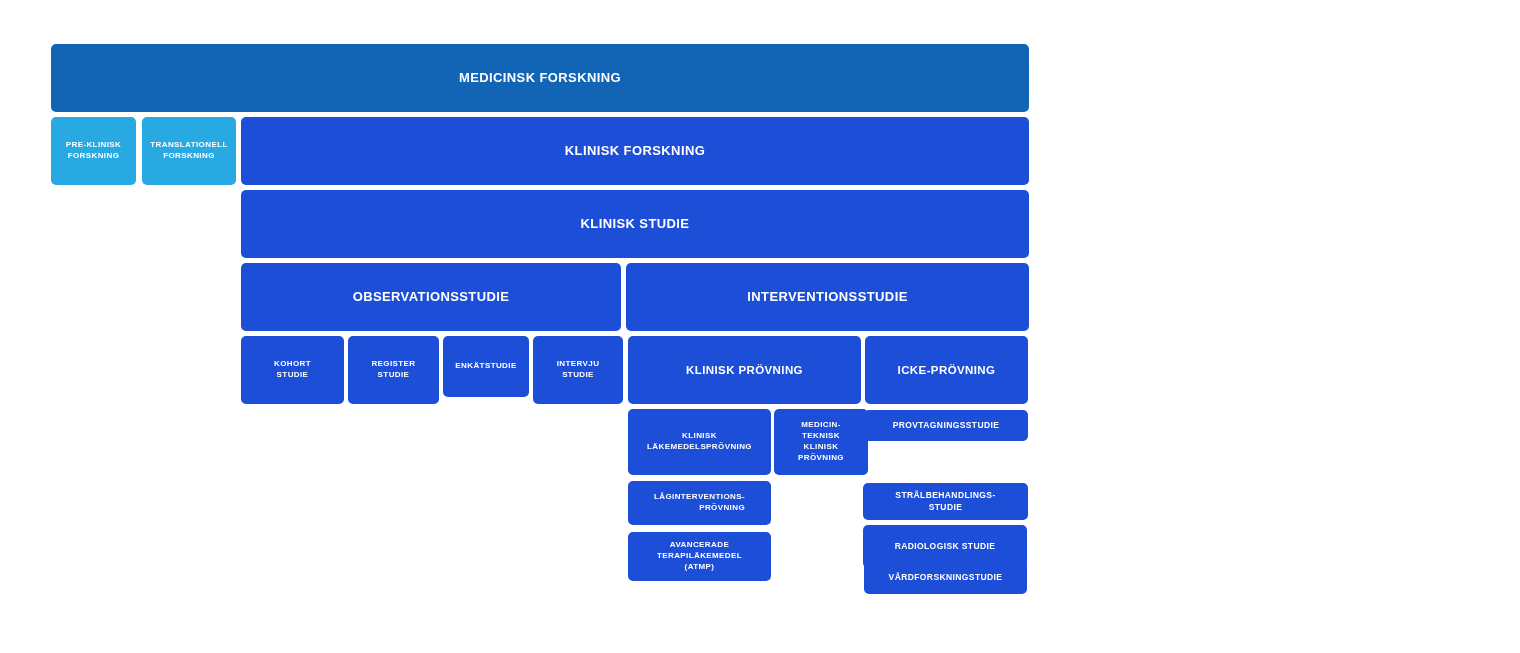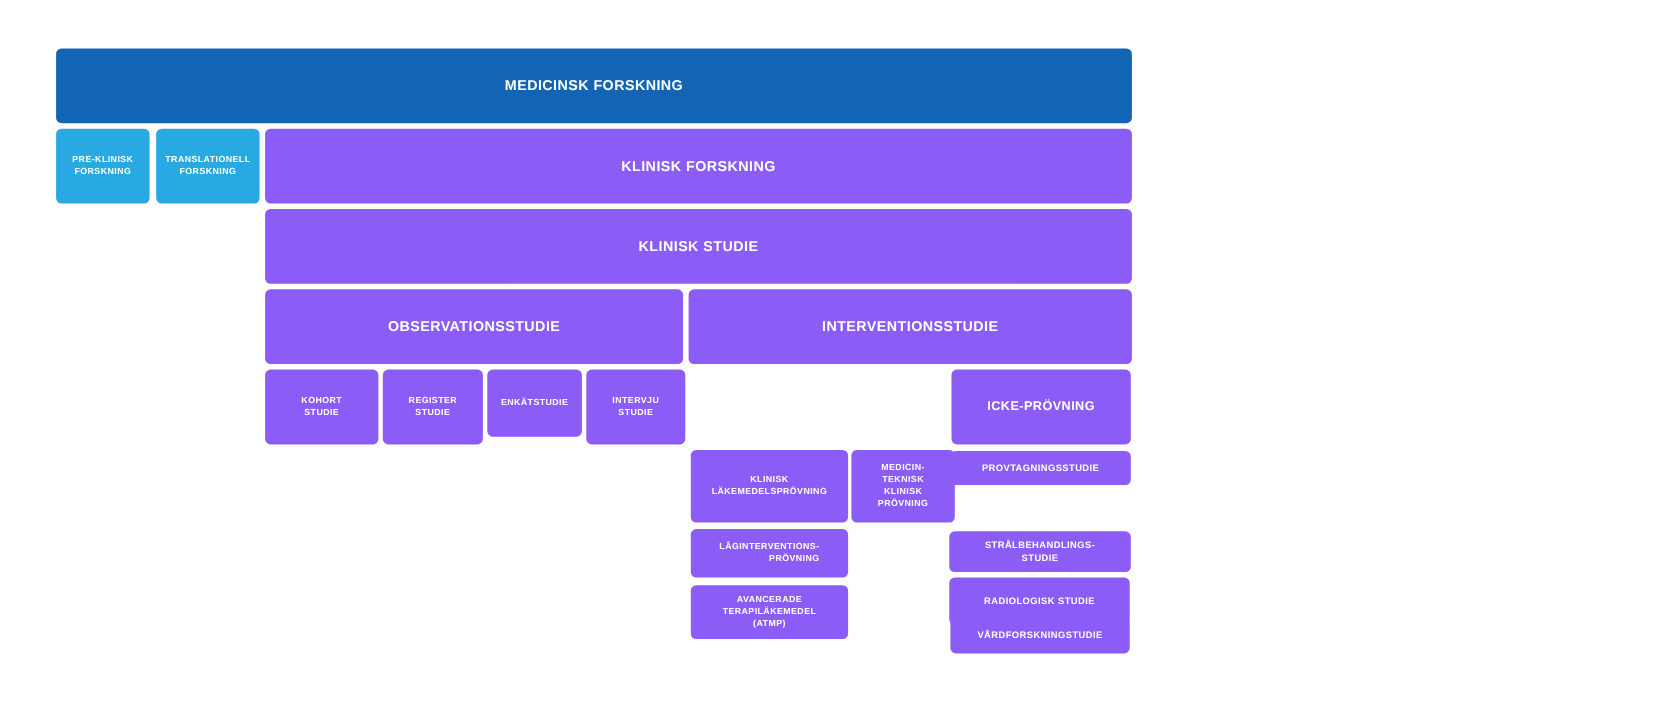--- a/index.html
+++ b/index.html
@@ -23,21 +23,21 @@
     border-radius: 5px;
     color: #ffffff;
     font-weight: bold;
     white-space: pre-line;
     line-height: 1.25;
     letter-spacing: 0.4px;
     padding: 2px 4px;
   }
   .blue-dark  { background: #1265b4; }
   .blue-light { background: #29a9e2; }
-  .green      { background: #8b5cf6; }
+  .green      { background: #1d4ed8; }
   .fs-lg { font-size: 13px; }
   .fs-md { font-size: 11.5px; }
   .fs-sm { font-size: 8.5px; line-height: 1.35; }
   .fs-xs { font-size: 8px;   line-height: 1.35; }
   .bottom-rule {
     position: absolute;
     left: 0;
     top: 645px;
     width: 1520px;
     height: 3px;
@@ -69,20 +69,21 @@
 STUDIE</div>
 
   <div class="node green fs-xs" style="left:316px; top:304px; width:91px; height:68px;">REGISTER
 STUDIE</div>
 
   <div class="node green fs-xs" style="left:411px; top:304px; width:86px; height:61px;">ENKÄTSTUDIE</div>
 
   <div class="node green fs-xs" style="left:501px; top:304px; width:90px; height:68px;">INTERVJU
 STUDIE</div>
 
+  <div class="node green fs-md" style="left:596px; top:304px; width:233px; height:68px;">KLINISK PRÖVNING</div>
 
   <div class="node green fs-md" style="left:833px; top:304px; width:163px; height:68px;">ICKE-PRÖVNING</div>
 
   <div class="node green fs-xs" style="left:596px; top:377px; width:143px; height:66px;">KLINISK
 LÄKEMEDELSPRÖVNING</div>
 
   <div class="node green fs-xs" style="left:742px; top:377px; width:94px; height:66px;">MEDICIN-
 TEKNISK
 KLINISK
 PRÖVNING</div>

